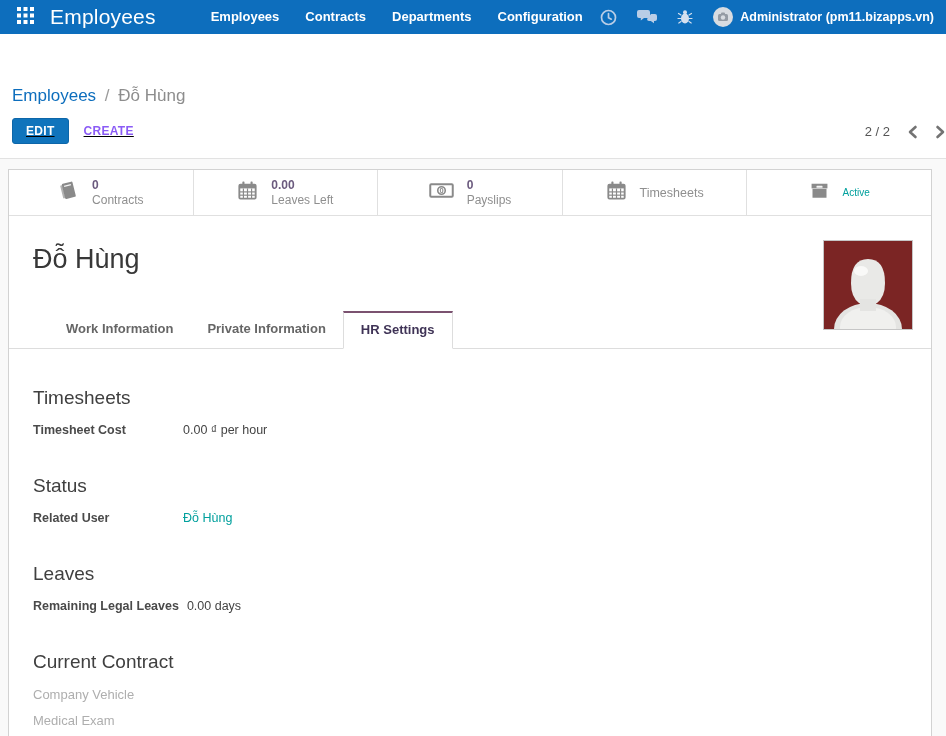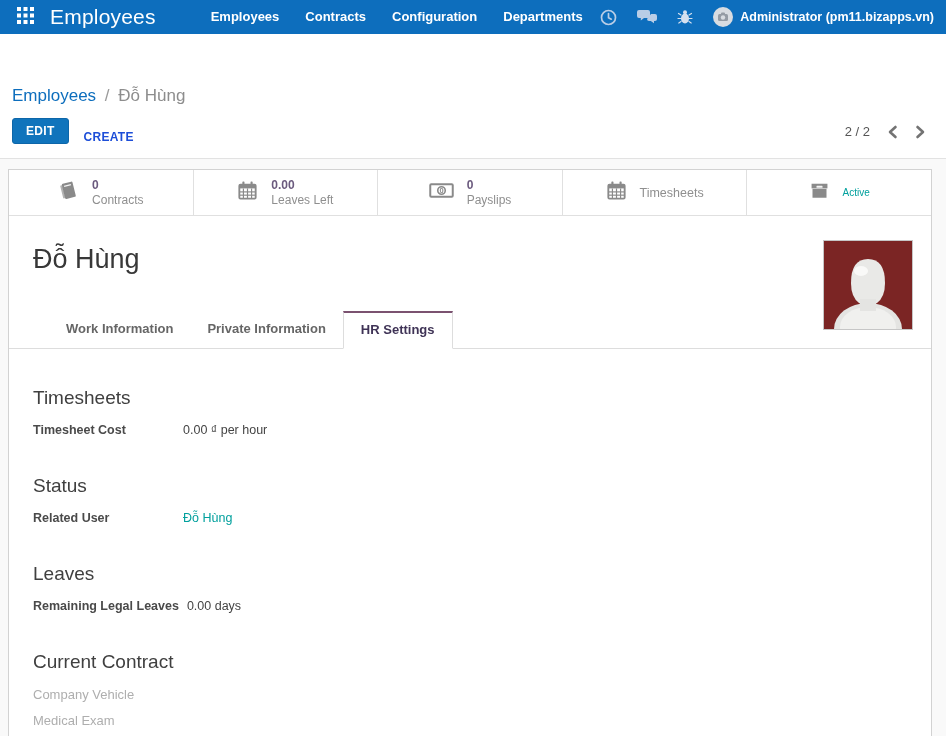--- a/index.html
+++ b/index.html
@@ -29,31 +29,31 @@
   .nav-user { display:flex; align-items:center; gap: 7px; cursor:pointer; }
   .nav-user-name { font-size: 12.5px; font-weight: 700; }
   .nav-avatar { width:20px; height:20px; border-radius:50%; background:#d8dce1; display:flex; align-items:center; justify-content:center; }
 
   
   .control-panel { position: relative; background:#fff; padding: 13px 16px 14px 12px; border-bottom: 1px solid #e2e2e2; margin-top: 38px; }
   .breadcrumb { font-size: 17px; line-height: 22px; }
   .breadcrumb-parent { color: #0d6ebd; cursor: pointer; text-decoration: none; }
   .breadcrumb-sep { color: #9a9a9a; padding: 0 4px; }
   .breadcrumb-current { color: #8d8d8d; }
-  .cp-buttons { display: flex; align-items: flex-end; margin-top: 11px; height: 26px; }
+  .cp-buttons { display: flex; align-items: center; margin-top: 11px; height: 26px; text-decoration: underline; }
   .btn-edit {
     background: #1074bc; color: #fff; border: 1px solid #0d66a9; border-radius: 3px;
     font-size: 12px; font-weight: 700; padding: 5px 13px; cursor: pointer;
     font-family: "Liberation Sans", sans-serif; letter-spacing:.3px;
   }
-  .btn-create { background:none; border:none; color:#1d4ed8; font-size:12px; font-weight:700; margin-left:15px; cursor:pointer; font-family:"Liberation Sans",sans-serif; letter-spacing:.3px; }
+  .btn-create { background:none; border:none; color:#8b5cf6; font-size:12px; font-weight:700; margin-left:15px; cursor:pointer; font-family:"Liberation Sans",sans-serif; letter-spacing:.3px; }
   .cp-dropdowns { position:absolute; left:265px; top:52px; display:flex; gap:26px; }
   .dropdown-toggle { font-size:13px; color:#555; cursor:pointer; display:flex; align-items:center; }
   .caret { display:inline-block; width:0; height:0; border-left:4px solid transparent; border-right:4px solid transparent; border-top:4.5px solid #555; margin-left:6px; }
-  .cp-pager { position:absolute; right:20px; top:52px; display:flex; align-items:center; gap:17px; }
+  .cp-pager { position:absolute; right:0; top:52px; display:flex; align-items:center; gap:17px; }
   .pager-count { font-size:13px; color:#555; }
   .pager-arrow { cursor:pointer; display:flex; align-items:center; }
 
   
   .page-bg { background:#f9f9f9; height: 614px; padding-top: 10px; }
   .sheet { margin: 0 14px 0 8px; background:#fff; border:1px solid #d2d2d2; height: 593px; position: relative; }
 
   
   .stat-row { display:flex; border-bottom:1px solid #e0e0e0; height:46px; }
   .stat-btn { flex:1; display:flex; align-items:center; justify-content:center; gap:13px; border-right:1px solid #e0e0e0; cursor:pointer; background:#fff; }
@@ -109,22 +109,22 @@
             <rect x="6.5" y="13" width="4" height="4"></rect>
             <rect x="13" y="13" width="4" height="4"></rect>
         </g>
       </svg>
     </span>
   </div>
   <div class="nav-brand">Employees</div>
   <div class="nav-menu">
     <div class="nav-menu-item">Employees</div>
     <div class="nav-menu-item">Contracts</div>
+    <div class="nav-menu-item">Departments</div>
     <div class="nav-menu-item">Configuration</div>
-    <div class="nav-menu-item">Departments</div>
   </div>
   <div class="nav-right">
     <div class="nav-icon">
       <svg width="17" height="17" viewBox="0 0 17 17">
         <circle cx="8.5" cy="8.5" r="7" fill="none" stroke="#b9cde6" stroke-width="1.7"></circle>
         <path d="M8.5 4.5 V8.7 L11.3 10.2" fill="none" stroke="#b9cde6" stroke-width="1.7" stroke-linecap="round"></path>
       </svg>
     </div>
     <div class="nav-icon">
       <svg width="20" height="16" viewBox="0 0 20 16">

